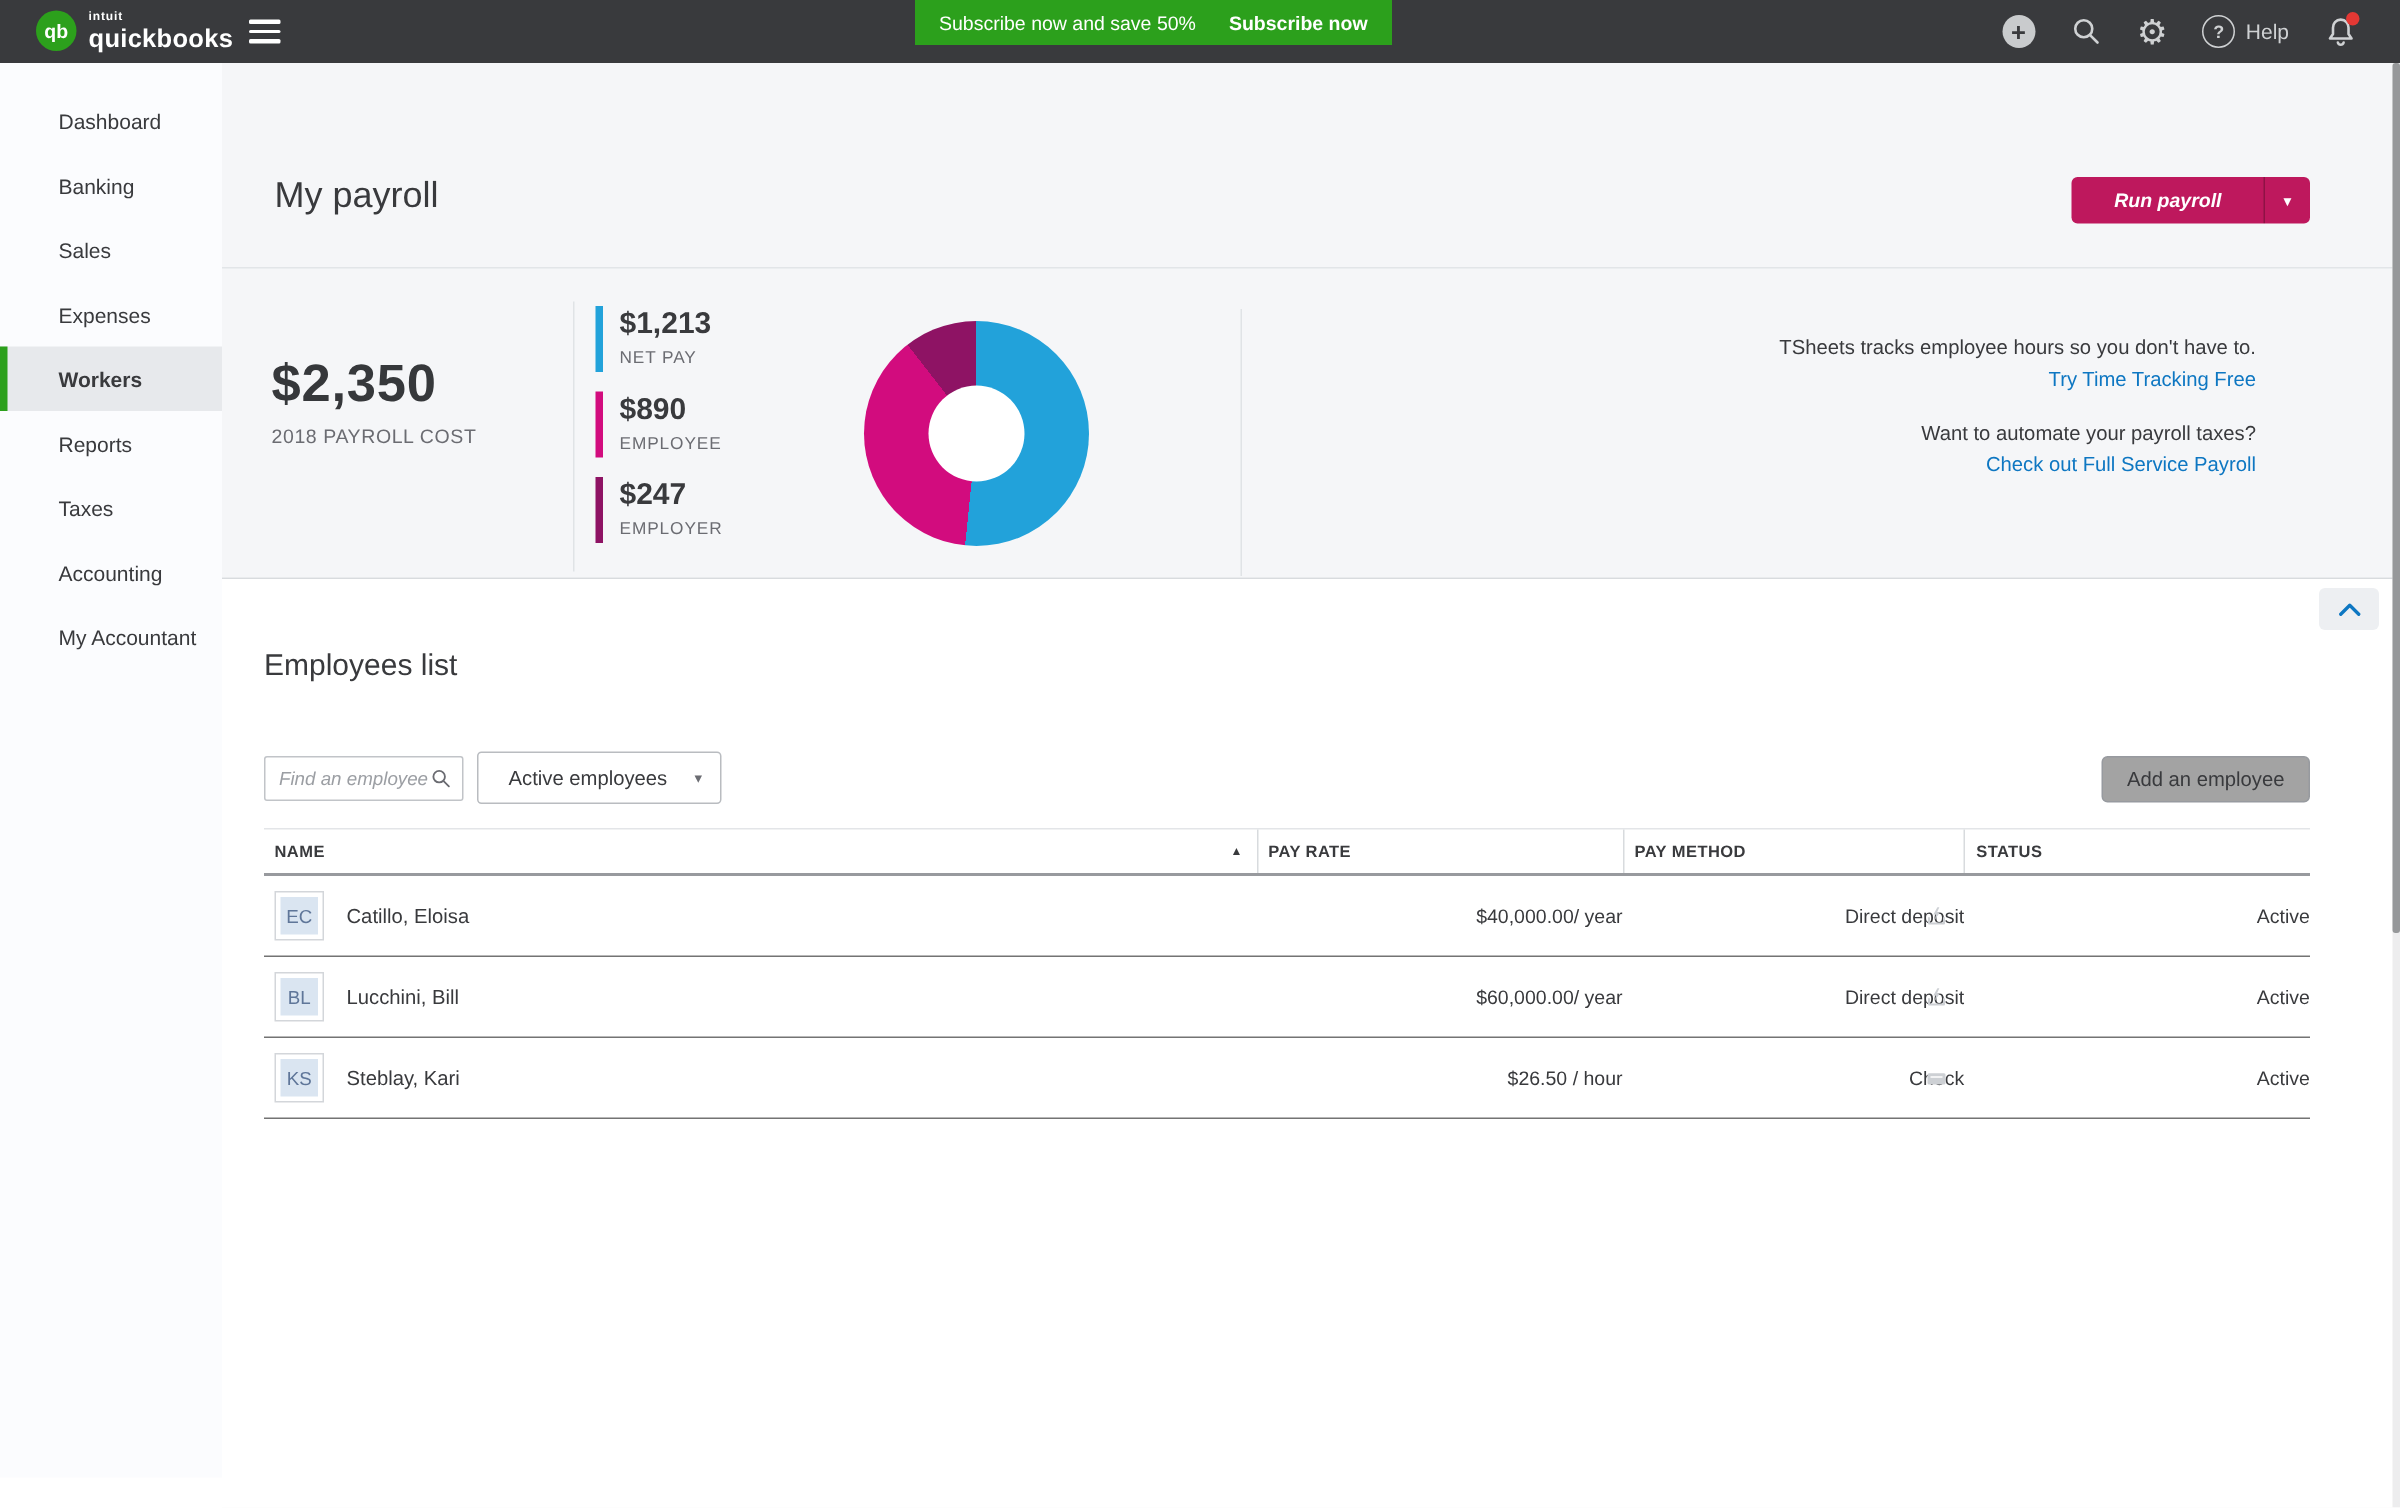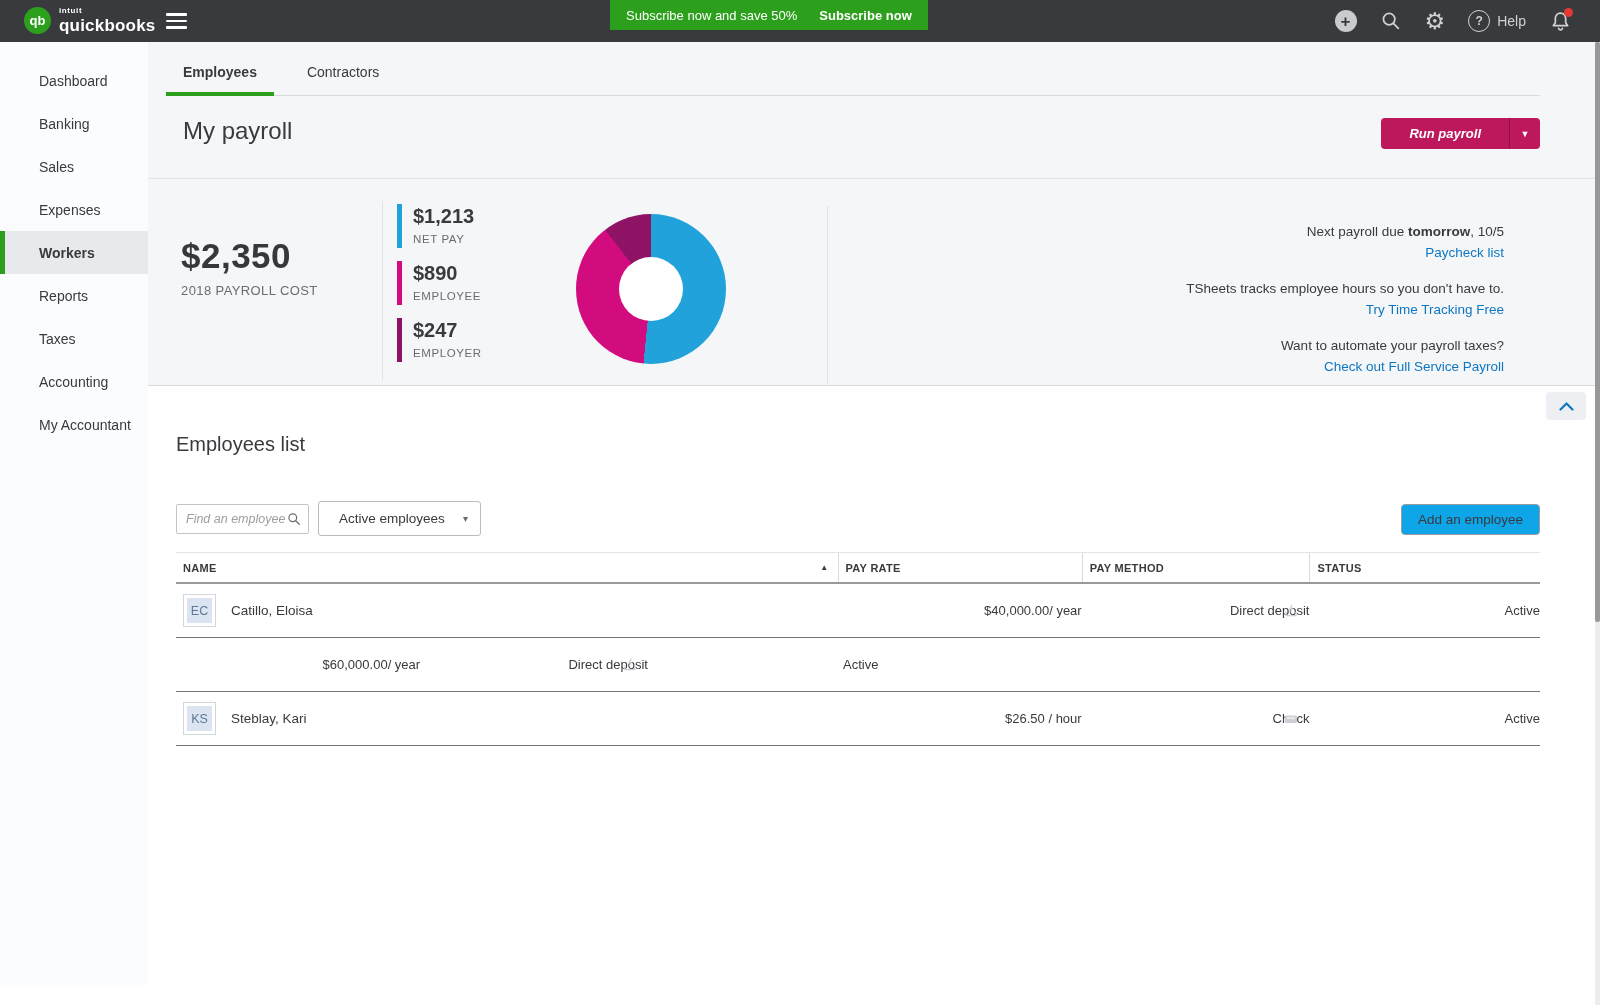--- a/index.html
+++ b/index.html
@@ -83,21 +83,21 @@
               border-radius:2px;background:#fff;display:flex;align-items:center;box-sizing:border-box;}
   .search-box input{flex:1;border:none;outline:none;background:none;font-style:italic;font-size:12.5px;
                     color:#393a3d;padding:0 0 0 9px;min-width:0;font-family:"Liberation Sans",sans-serif;}
   .search-box input::placeholder{color:#9b9ea3;}
   .search-box .mag{margin-right:7px;display:flex;}
   .filter-dd{position:absolute;left:170px;top:115px;width:163px;height:35px;border:1px solid #b9bcc0;
              border-radius:3px;background:#fff;display:flex;align-items:center;justify-content:space-between;
              padding:0 12px 0 20px;box-sizing:border-box;cursor:pointer;}
   .filter-value{font-size:13.5px;color:#393a3d;}
   .filter-caret{font-size:10px;color:#6b6c72;}
-  .add-btn{position:absolute;right:60px;top:118px;height:31px;background:#0ea5e9;border:1px solid #979a9f;
+  .add-btn{position:absolute;right:60px;top:118px;height:31px;background:#a3a3a3;border:1px solid #979a9f;
            border-radius:4px;padding:0 16px;font-size:13.5px;color:#393a3d;cursor:pointer;
            font-family:"Liberation Sans",sans-serif;}
 
   .table{position:absolute;left:28px;right:60px;top:166px;}
   .thead{display:flex;height:29px;border-top:1px solid #e3e5e8;border-bottom:2px solid #989a9e;}
   .th{display:flex;align-items:center;font-size:11px;font-weight:bold;color:#393a3d;
       letter-spacing:.3px;padding-left:7px;box-sizing:border-box;gap:24px;}
   .th-sep{border-left:1px solid #d8dbde;}
   .col-name{width:48.5%;}
   .col-rate{width:17.9%;}
@@ -190,24 +190,20 @@
     <div class="sidebar-item">
       <span>Accounting</span>
     </div>
     <div class="sidebar-item">
       <span>My Accountant</span>
     </div>
   </aside>
 
 <main class="main">
 
-  <nav class="tabs">
-      <div class="tab active"><span>Employees</span></div>
-      <div class="tab"><span>Contractors</span></div>
-    </nav>
 
   <div class="page-head">
     <h1 class="page-title" style="margin:0;font-weight:normal;">My payroll</h1>
     <div class="run-btn">
       <span class="run-btn-main">Run payroll</span>
       <span class="run-btn-arrow">▼</span>
     </div>
   </div>
   <div class="head-divider"></div>
 
@@ -229,24 +225,20 @@
         <div class="legend-item" style="border-left-color: rgb(142, 19, 100);">
     <div class="legend-amount">$247</div>
     <div class="legend-label">EMPLOYER</div>
   </div>
       </div>
     <div class="donut" style="background: conic-gradient(rgb(34, 162, 218) 0deg, rgb(34, 162, 218) 185.821deg, rgb(210, 12, 126) 185.821deg, rgb(210, 12, 126) 322.162deg, rgb(142, 19, 100) 322.162deg, rgb(142, 19, 100) 360deg);">
       <div class="donut-hole"></div>
     </div>
     <div class="vdiv vdiv-2"></div>
     <div class="notices">
-        <div class="notice">
-    <div class="notice-line"><span>Next payroll due </span><b>tomorrow</b><span>, 10/5</span></div>
-    <a class="notice-link">Paycheck list</a>
-  </div>
         <div class="notice">
     <div class="notice-line"><span>TSheets tracks employee hours so you don't have to.</span><b></b><span></span></div>
     <a class="notice-link">Try Time Tracking Free</a>
   </div>
         <div class="notice">
     <div class="notice-line"><span>Want to automate your payroll taxes?</span><b></b><span></span></div>
     <a class="notice-link">Check out Full Service Payroll</a>
   </div>
       </div>
   </section>
@@ -301,20 +293,26 @@
         <svg width="16" height="16" viewBox="0 0 16 16">
                   <path d="M3 8.5 v4.2 h10 v-4.2" fill="none" stroke="#cdd0d4" stroke-width="1.3" stroke-linejoin="round"></path>
                   <path d="M8.6 1.8 L5.9 6.6 h1.8 L6.9 10.2 L10.2 5.3 h-1.9 L9.9 1.8 Z" fill="#cdd0d4"></path>
                 </svg>
       </span>
       
     </div>
     <div class="cell cell-status">Active</div>
   </div>
           <div class="trow">
+    <div class="cell cell-name">
+      <span class="avatar">
+                <span class="avatar-inner">BL</span>
+              </span>
+      <span class="emp-name">Lucchini, Bill</span>
+    </div>
     <div class="cell cell-rate">$60,000.00/ year</div>
     <div class="cell cell-method">
       <span>Direct deposit</span>
       <span class="method-icon icon-dd" style="display: inline-flex;">
         <svg width="16" height="16" viewBox="0 0 16 16">
                   <path d="M3 8.5 v4.2 h10 v-4.2" fill="none" stroke="#cdd0d4" stroke-width="1.3" stroke-linejoin="round"></path>
                   <path d="M8.6 1.8 L5.9 6.6 h1.8 L6.9 10.2 L10.2 5.3 h-1.9 L9.9 1.8 Z" fill="#cdd0d4"></path>
                 </svg>
       </span>
       

